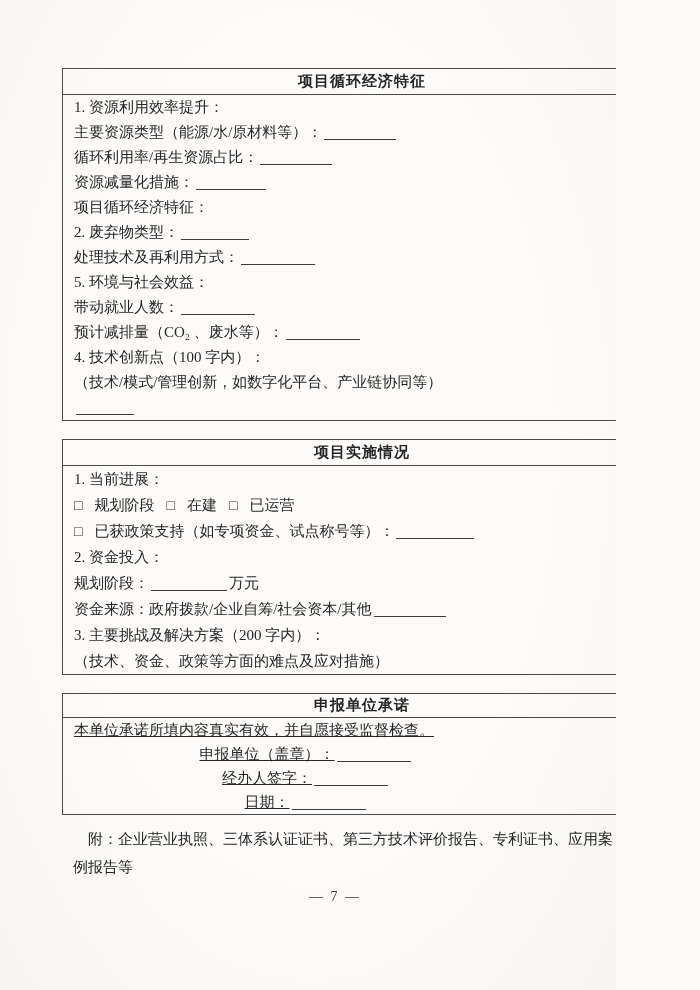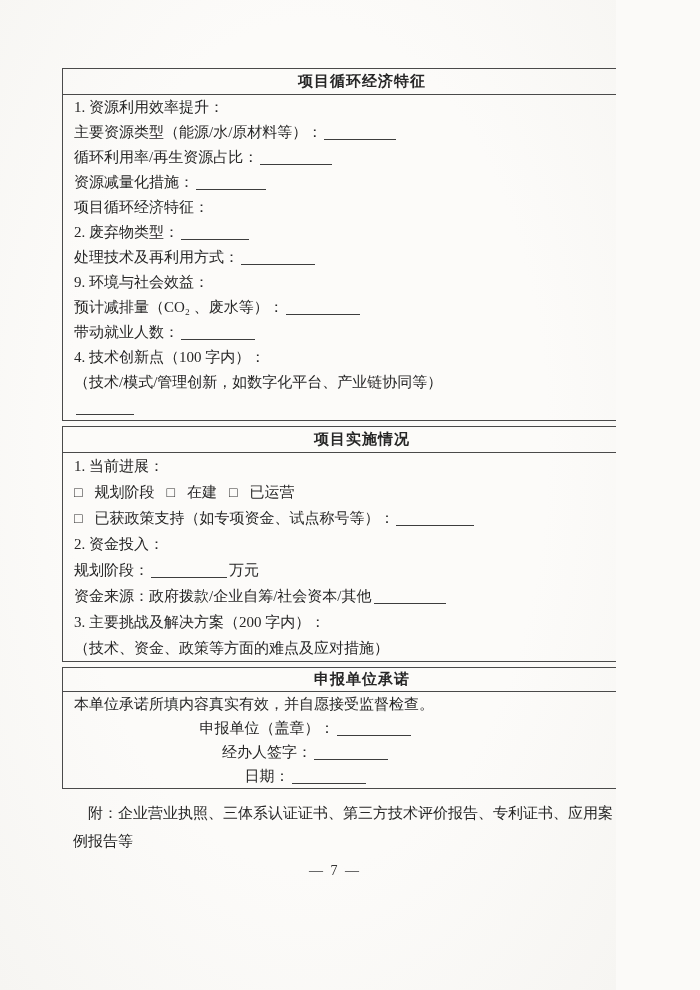--- a/index.html
+++ b/index.html
@@ -14,39 +14,39 @@
     position:relative;width:616px;height:990px;overflow:hidden;
     background:radial-gradient(ellipse at 50% 45%, #fcfbf9 55%, #f6f5f2 100%);
   }
   .doc{position:absolute;left:62px;top:68px;width:600px;}
 
   .form-table{
     border:1px solid #4a4a4a;
     background:transparent;
     box-sizing:border-box;
   }
-  .form-table + .form-table{margin-top:5px;}
+  .form-table + .form-table{margin-top:18px;}
   .hdr{
     border-bottom:1px solid #4a4a4a;
     text-align:center;
     font-weight:bold;
     font-size:15px;
     height:25px;line-height:25px;
     letter-spacing:1px;
   }
   .tbl-2 .hdr{height:23px;line-height:23px;}
 
   .row{
     padding-left:11px;
     font-size:15px;
     white-space:nowrap;
   }
   .tbl-0 .row{line-height:25px;height:25px;}
   .tbl-1 .row{line-height:26px;height:26px;}
-  .tbl-2 .row{line-height:24px;height:24px;}
+  .tbl-2 .row{line-height:24px;height:24px;text-decoration:underline;}
   .row.right{text-align:center;padding-left:0;padding-right:112px;}
 
   .blank{
     display:inline-block;
     height:14px;
     border-bottom:1px solid #3d3d3d;
     vertical-align:-3px;
     margin:0 2px;
   }
   .cb{
@@ -84,23 +84,23 @@
   <section class="form-table tbl-0">
         <div class="hdr">项目循环经济特征</div>
         <div class="tbody">
           <div class="row"><span class="txt">1. 资源利用效率提升：</span></div>
           <div class="row"><span class="txt">主要资源类型（能源/水/原材料等）：</span><span class="blank" style="width: 72px;"></span></div>
           <div class="row"><span class="txt">循环利用率/再生资源占比：</span><span class="blank" style="width: 72px;"></span></div>
           <div class="row"><span class="txt">资源减量化措施：</span><span class="blank" style="width: 70px;"></span></div>
           <div class="row"><span class="txt">项目循环经济特征：</span></div>
           <div class="row"><span class="txt">2. 废弃物类型：</span><span class="blank" style="width: 68px;"></span></div>
           <div class="row"><span class="txt">处理技术及再利用方式：</span><span class="blank" style="width: 74px;"></span></div>
-          <div class="row"><span class="txt">9. 环境与社会效益：</span></div>
+          <div class="row"><span class="txt">5. 环境与社会效益：</span></div>
+          <div class="row"><span class="txt">带动就业人数：</span><span class="blank" style="width: 74px;"></span></div>
           <div class="row"><span class="txt">预计减排量（CO₂ 、废水等）：</span><span class="blank" style="width: 74px;"></span></div>
-          <div class="row"><span class="txt">带动就业人数：</span><span class="blank" style="width: 74px;"></span></div>
           <div class="row"><span class="txt">4. 技术创新点（100 字内）：</span></div>
           <div class="row"><span class="txt">（技术/模式/管理创新，如数字化平台、产业链协同等）</span></div>
           <div class="row"><span class="blank" style="width: 58px;"></span></div>
         </div>
       </section>
       <section class="form-table tbl-1">
         <div class="hdr">项目实施情况</div>
         <div class="tbody">
           <div class="row"><span class="txt">1. 当前进展：</span></div>
           <div class="row"><span class="cb">□</span><span class="txt">规划阶段</span><span class="cb">□</span><span class="txt">在建</span><span class="cb">□</span><span class="txt">已运营</span></div>

